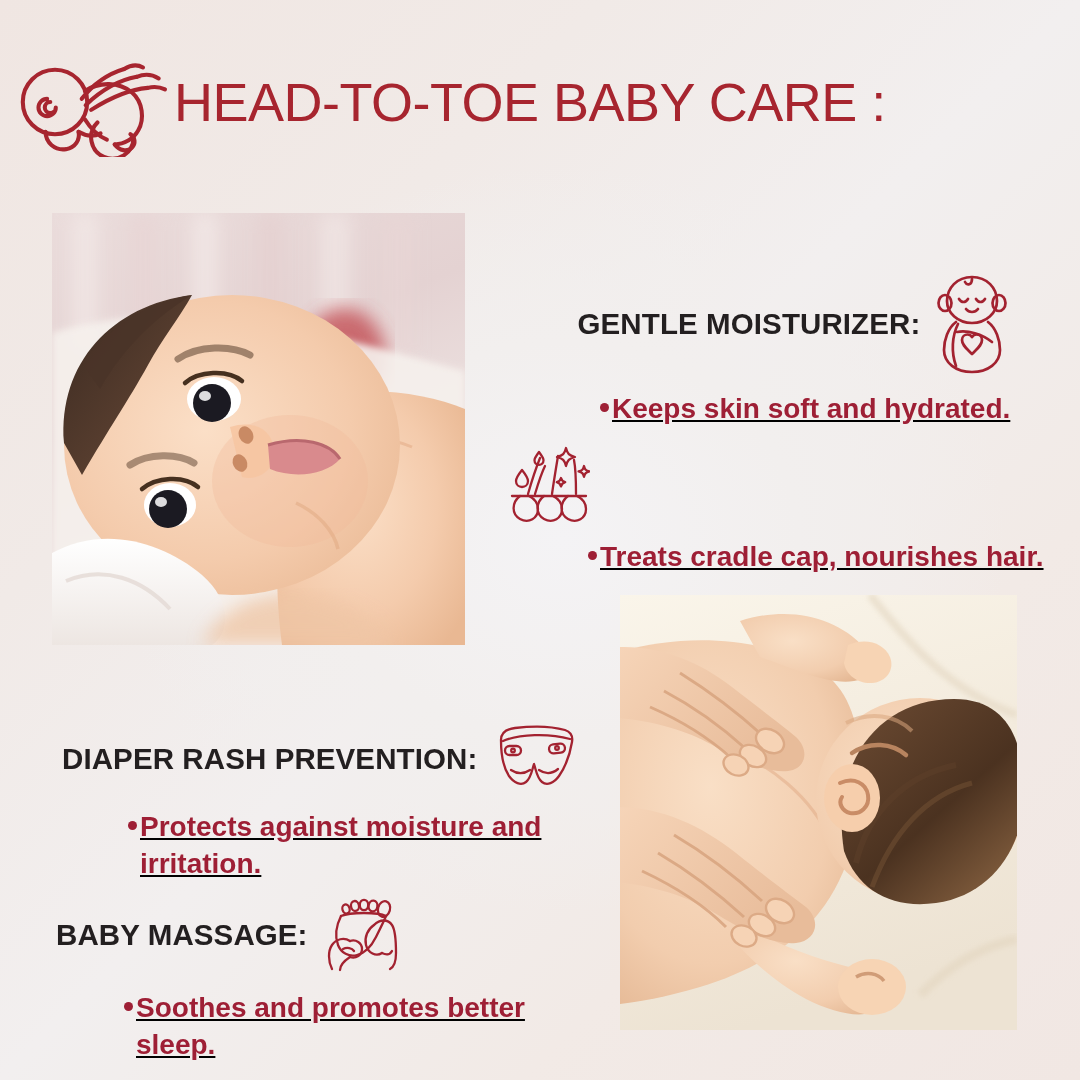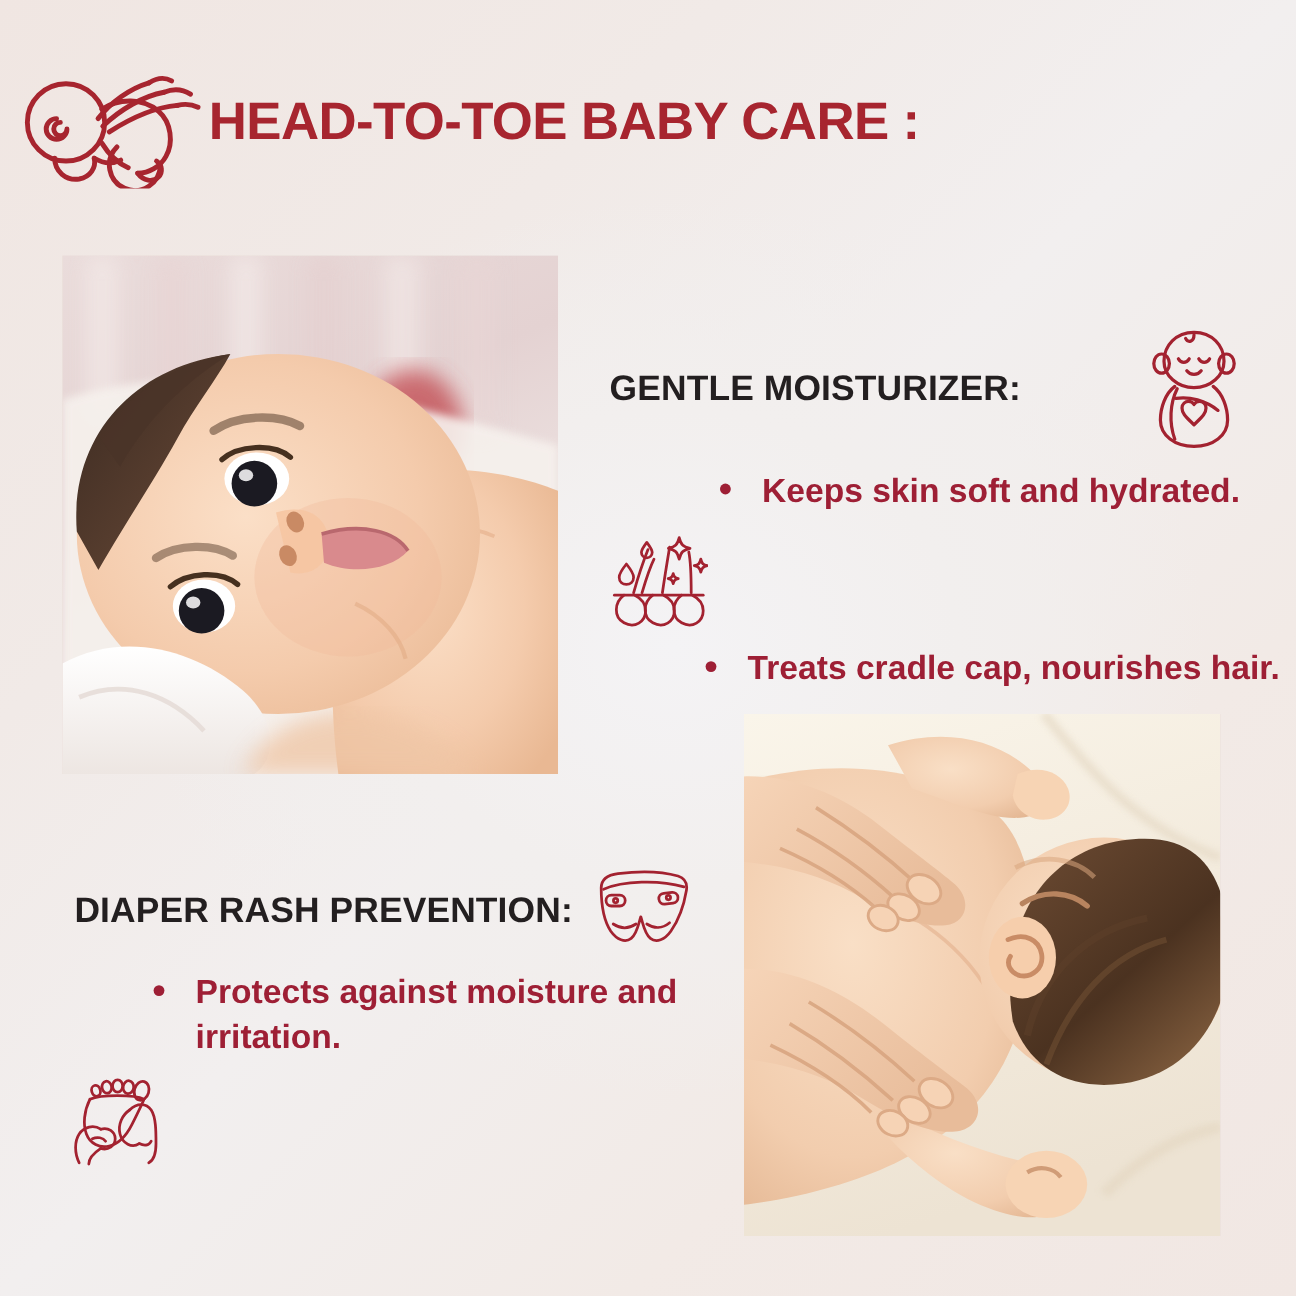--- a/index.html
+++ b/index.html
@@ -35,22 +35,22 @@
     align-items: center;
   }
   .logo-icon {
     width: 160px;
     height: 110px;
     margin-left: 8px;
     flex: 0 0 auto;
     display: block;
   }
   .title {
-    font-size: 44px;
-    font-weight: 700;
+    font-size: 54px;
+    font-weight: 400;
     letter-spacing: -0.5px;
     color: #A7252F;
     white-space: nowrap;
     margin-left: 6px;
     font-family: "Liberation Sans", sans-serif;
     line-height: 1;
   }
 
   
   .photo {
@@ -90,42 +90,43 @@
     font-family: "Liberation Sans", sans-serif;
     line-height: 1.05;
   }
   .feature-icon {
     flex: 0 0 auto;
     display: block;
   }
   .bullet-row {
     display: flex;
     align-items: flex-start;
-    gap: 26px;
+    gap: 3px;
     margin-top: 14px;
+    text-decoration: underline;
   }
   .bullet-dot {
     flex: 0 0 auto;
     width: 9px;
     height: 9px;
     border-radius: 50%;
     background: #9E1F35;
     margin-top: 13px;
   }
   .bullet-text {
     font-size: 28px;
     font-weight: 700;
     color: #9E1F35;
     line-height: 1.33;
     font-family: "Liberation Sans", sans-serif;
   }
 
   
   #feature-moisturizer { left: 508px; top: 272px; }
-  #feature-moisturizer .feature-headrow { justify-content: space-between; }
+  #feature-moisturizer .feature-headrow { justify-content: flex-end; }
   #feature-moisturizer .bullet-row { margin-left: 92px; }
 
   #feature-scalp { left: 508px; top: 444px; }
   #feature-scalp .bullet-row { margin-left: 80px; justify-content: center; }
 
   #feature-diaper { left: 62px; top: 724px; }
   #feature-diaper .bullet-row { margin-left: 66px; width: 440px; }
 
   #feature-massage { left: 56px; top: 895px; }
   #feature-massage .bullet-row { margin-left: 68px; width: 440px; }
@@ -425,20 +426,21 @@
       </svg>
     </div>
     <div class="bullet-row">
       <span class="bullet-dot"></span>
       <span class="bullet-text">Protects against moisture and irritation.</span>
     </div>
   </div>
 
   <div class="feature" id="feature-massage">
     <div class="feature-headrow">
+      <span class="feature-head">BABY MASSAGE:</span>
       <svg class="feature-icon" width="88" height="80" viewBox="0 0 88 80" fill="none" stroke="#A32230" stroke-width="2.3" stroke-linecap="round" stroke-linejoin="round">
 
         <ellipse cx="24" cy="14" rx="3.6" ry="4.6" transform="rotate(-16 24 14)"></ellipse>
         <ellipse cx="33" cy="11" rx="4" ry="5" transform="rotate(-10 33 11)"></ellipse>
         <ellipse cx="42" cy="10" rx="4.2" ry="5.2"></ellipse>
         <ellipse cx="51" cy="11" rx="4.4" ry="5.4" transform="rotate(8 51 11)"></ellipse>
         <ellipse cx="62" cy="14" rx="6" ry="8" transform="rotate(16 62 14)"></ellipse>
 
         <path d="M19 21 C14 31 13 42 16 50 C19 58 27 62 35 60 C44 58 50 50 54 42
                  C58 34 62 26 64 21"></path>
@@ -447,15 +449,19 @@
         <path d="M52 30 C58 24 66 24 70 30 C74 36 74 48 74 58 C74 66 72 72 68 74"></path>
         <path d="M52 30 C46 34 42 42 44 50 C46 58 54 62 60 58"></path>
         <path d="M60 58 C64 60 68 60 70 56"></path>
 
         <path d="M10 74 C6 66 6 56 10 50 C14 44 22 42 28 46"></path>
         <path d="M28 46 C34 44 40 48 40 54 C40 60 34 64 28 62"></path>
         <path d="M28 62 C22 66 18 70 18 75"></path>
         <path d="M21 54 C25 52 30 53 32 56"></path>
       </svg>
     </div>
+    <div class="bullet-row">
+      <span class="bullet-dot"></span>
+      <span class="bullet-text">Soothes and promotes better sleep.</span>
+    </div>
   </div>
 
 </div>
 
 </body></html>

